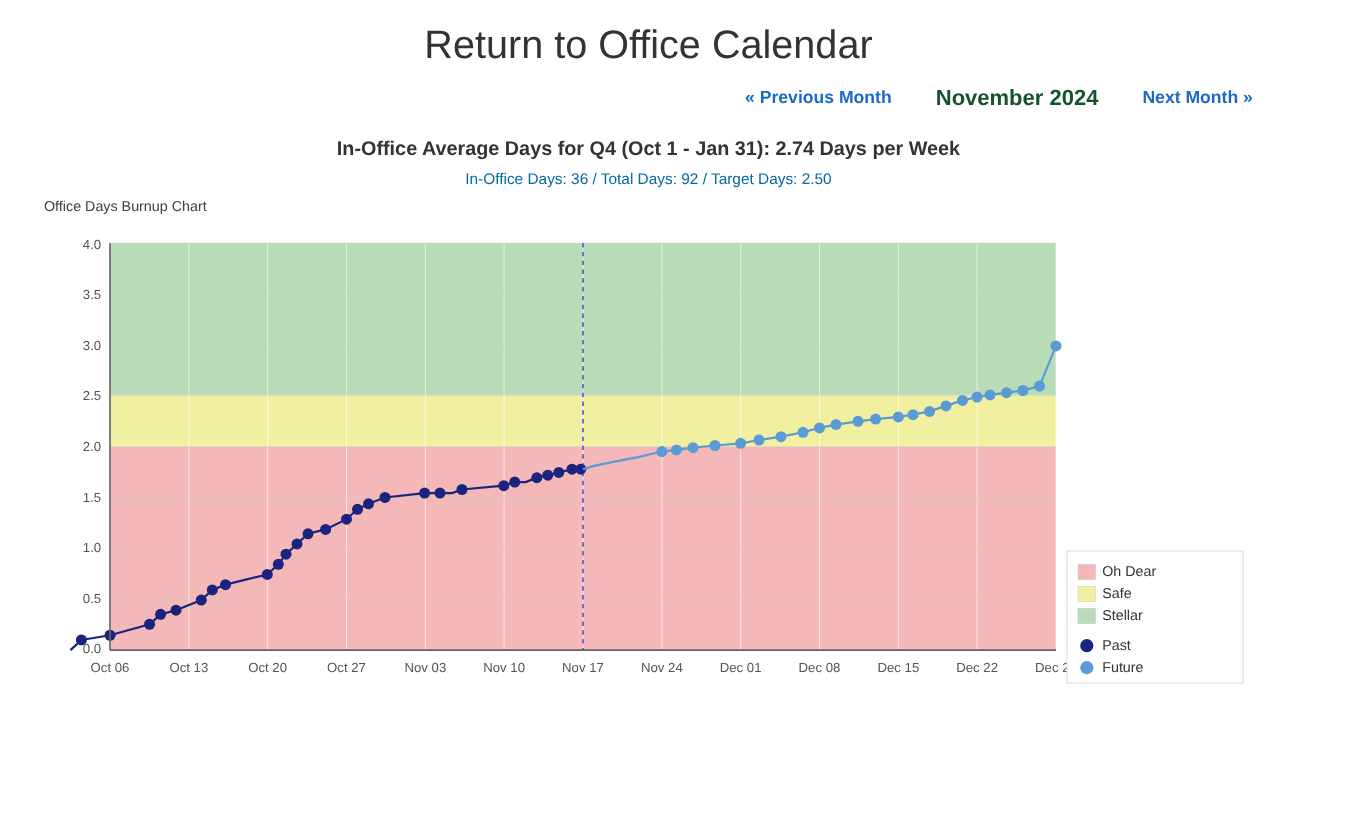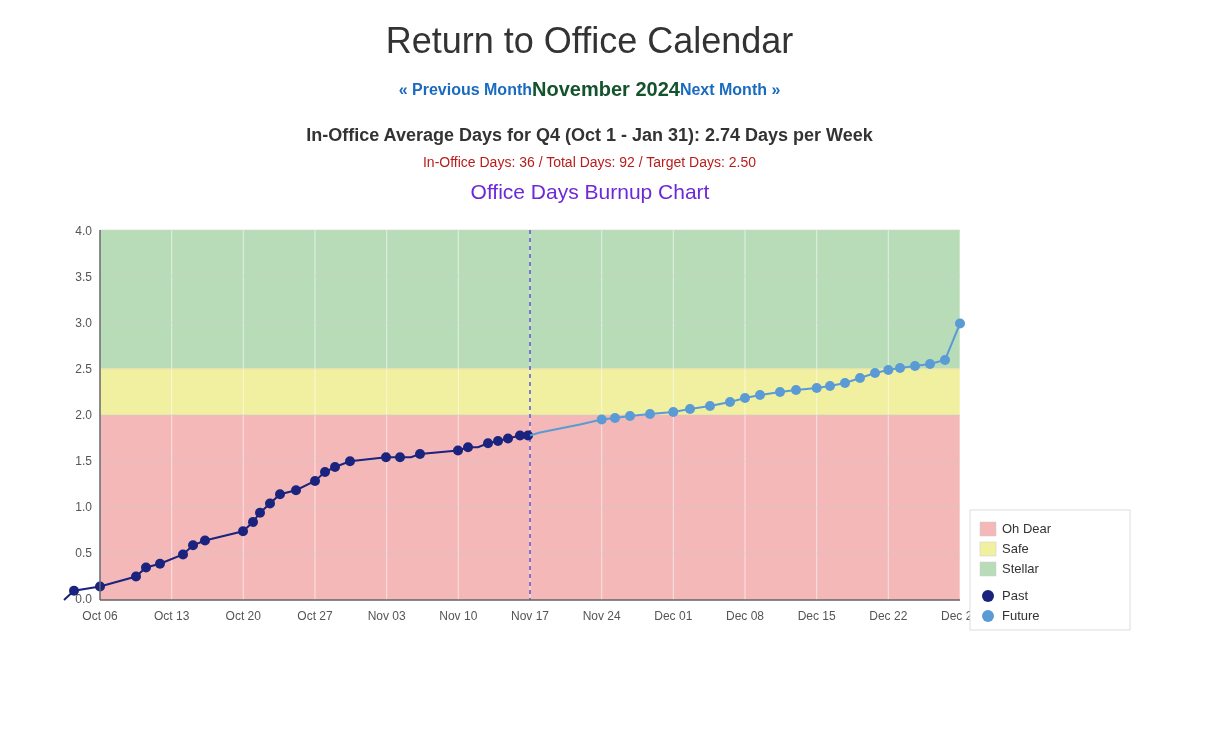--- a/index.html
+++ b/index.html
@@ -16,22 +16,23 @@
     }
     .page-title {
       text-align: center;
       font-size: 36px;
       font-weight: 400;
       color: #333;
       margin-bottom: 16px;
     }
     .nav-row {
       display: flex;
-      justify-content: center;
+      justify-content: flex-end;
       align-items: center;
+      gap: 40px;
       margin-bottom: 24px;
     }
     .nav-link {
       color: #1a6bbf;
       font-size: 16px;
       font-weight: bold;
       cursor: pointer;
       text-decoration: none;
     }
     .current-month {
@@ -43,32 +44,32 @@
       text-align: center;
       margin-bottom: 10px;
     }
     .stats-heading {
       font-size: 18px;
       font-weight: bold;
       margin-bottom: 8px;
     }
     .stats-subtext {
       font-size: 14px;
-      color: #b91c1c;
+      color: #0369a1;
       margin-bottom: 1px;
     }
     .chart-area {
       position: relative;
       width: 1100px;
       margin: 0 auto;
     }
     .chart-title {
-      text-align: center;
-      font-size: 21px;
-      color: #6d28d9;
+      text-align: left;
+      font-size: 13px;
+      color: #404040;
       margin-bottom: 6px;
     }
     svg#burnup-chart {
       display: block;
       margin: 0 auto;
     }
   </style>
 </head>
 <body>
 

